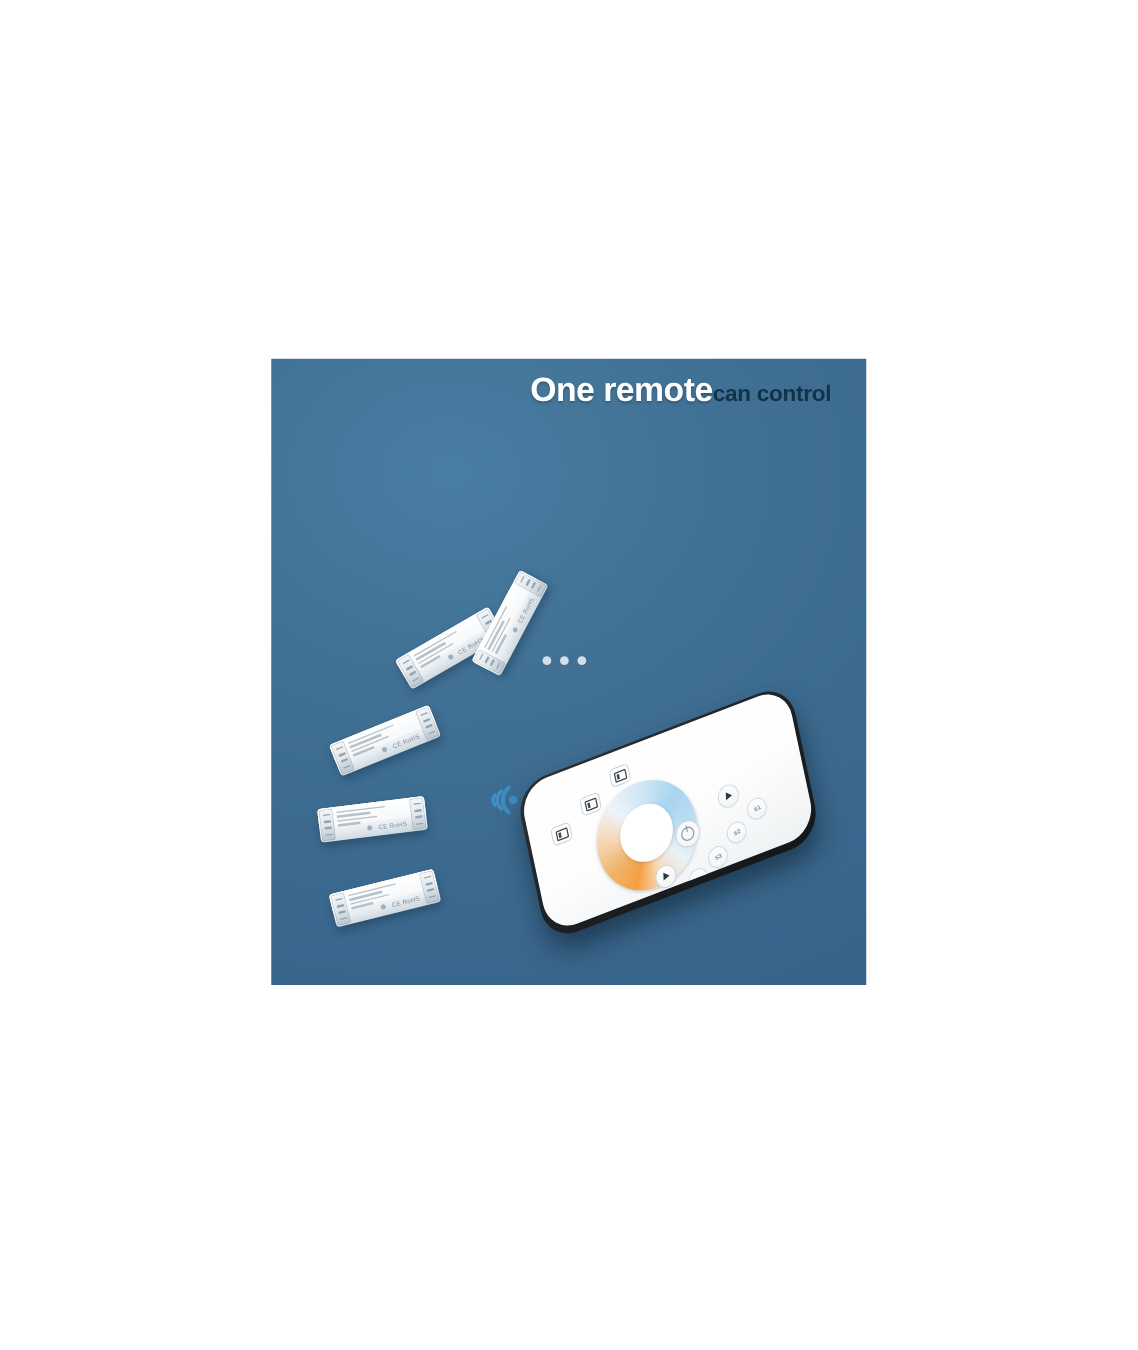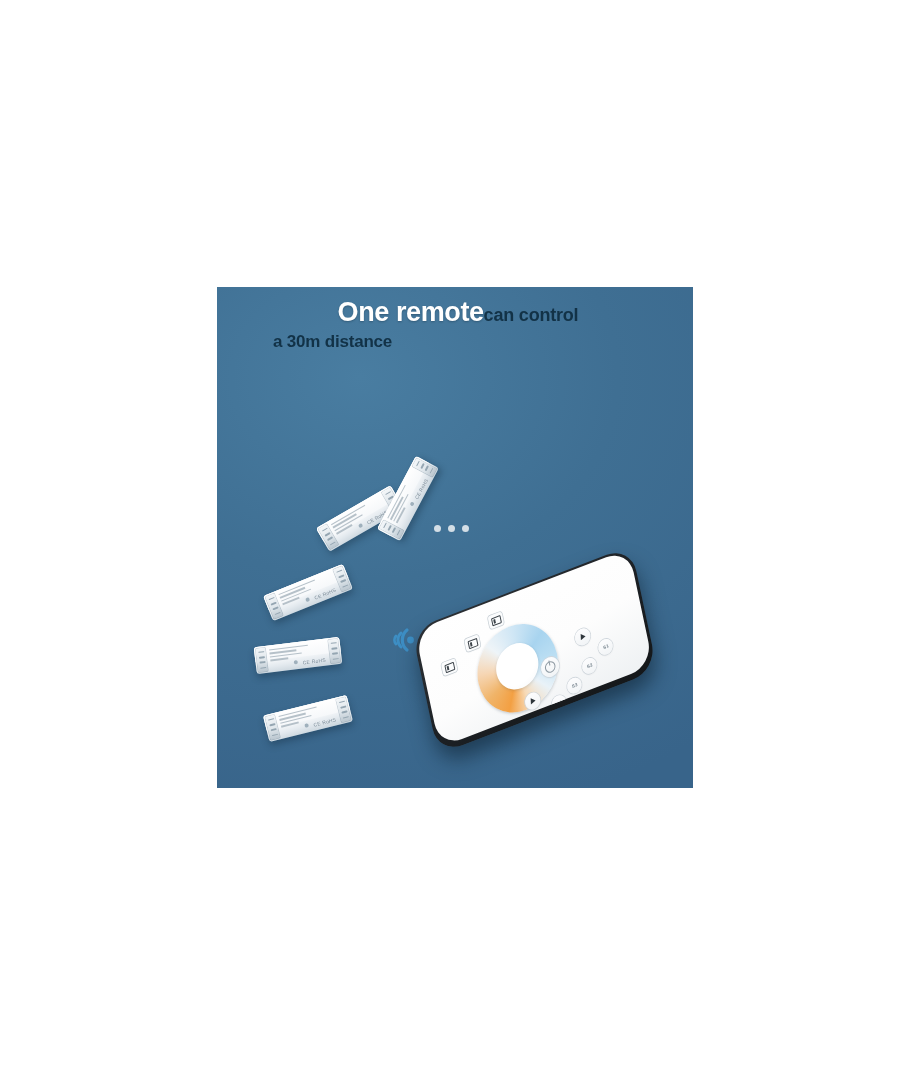--- a/index.html
+++ b/index.html
@@ -34,21 +34,21 @@
     left: 34px;
     top: 8px;
     width: 430px;
   }
   .hl-line {
     margin: 0;
     padding: 0;
     line-height: 1.32;
     white-space: nowrap;
   }
-  .hl-line.l1 { text-align: center; padding-right: 16px; }
+  .hl-line.l1 { text-align: right; padding-right: 16px; }
   .hl-line.l2 { text-align: left; padding-left: 22px; }
   .hl-line.l3 { text-align: left; padding-left: 22px; }
 
   .hl-strong {
     font-size: 27px;
     font-weight: bold;
     color: #ffffff;
     letter-spacing: -0.4px;
     text-shadow: 0 1px 2px rgba(18,40,58,0.35);
   }
@@ -290,23 +290,20 @@
 </style>
 </head>
 <body>
 
 <div id="banner">
 
   <div id="headline">
     <p class="hl-line l1">
       <span class="hl-strong">One remote</span><span class="hl-soft">can control</span>
     </p>
-    <p class="hl-line l3">
-      <span class="hl-soft">a 30m distance</span>
-    </p>
   </div>
 
   <div id="more-dots">
     <span class="dot"></span>
     <span class="dot"></span>
     <span class="dot"></span>
   </div>
 
   <div id="signal-icon">
     <svg width="42" height="38" viewBox="0 0 42 38" aria-hidden="true">

